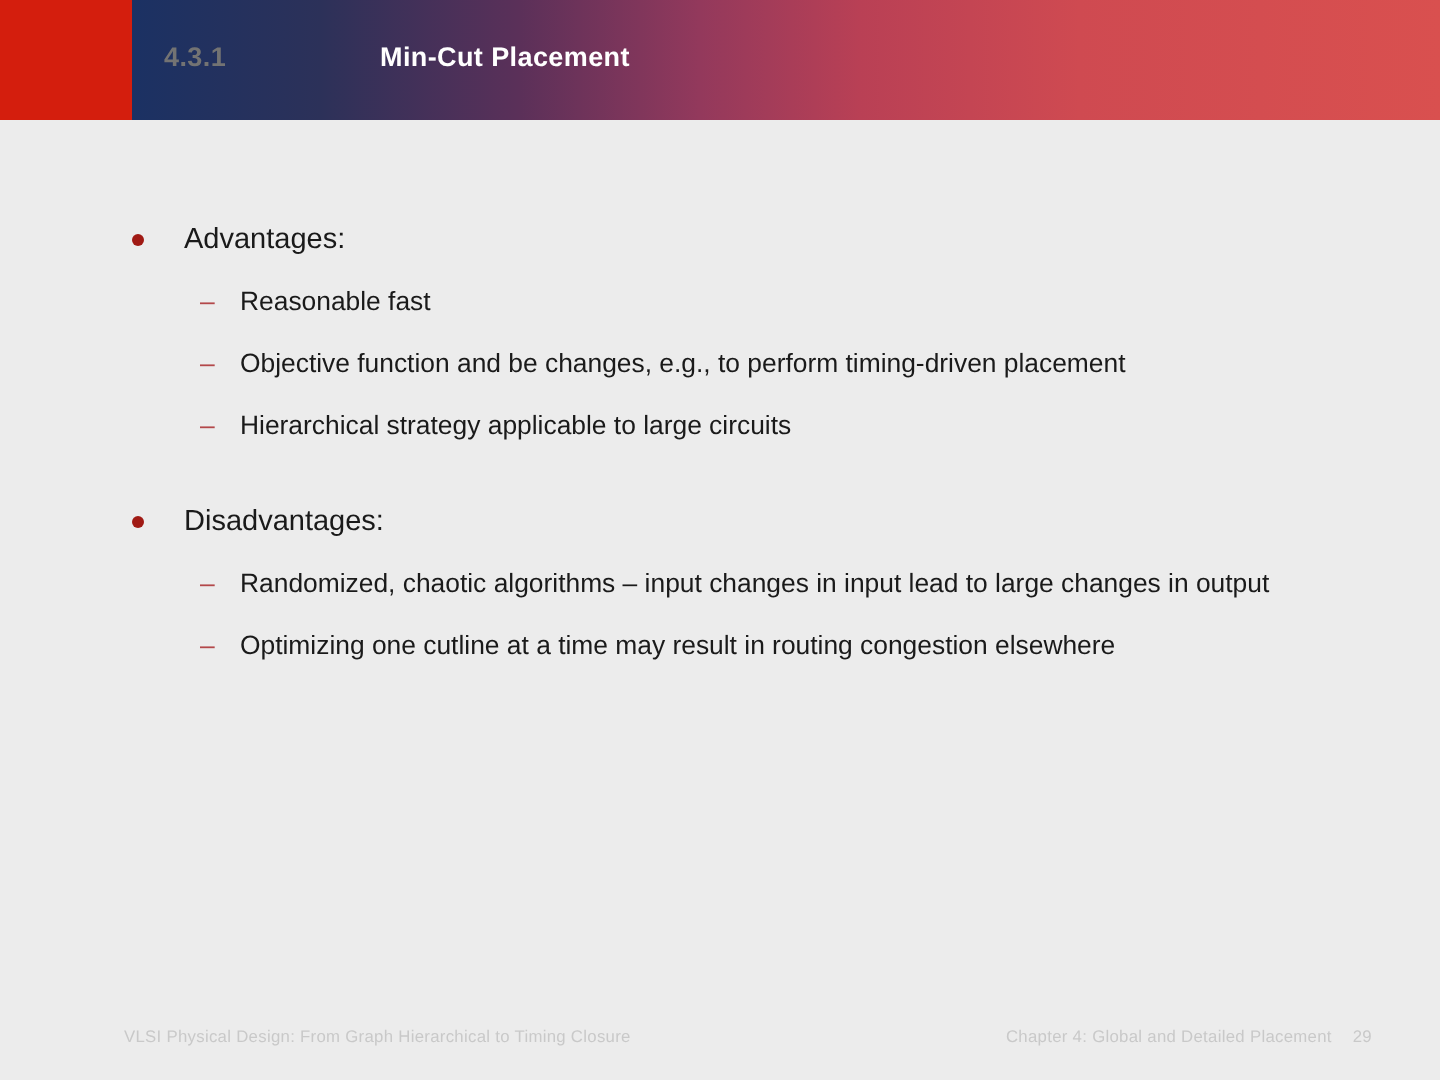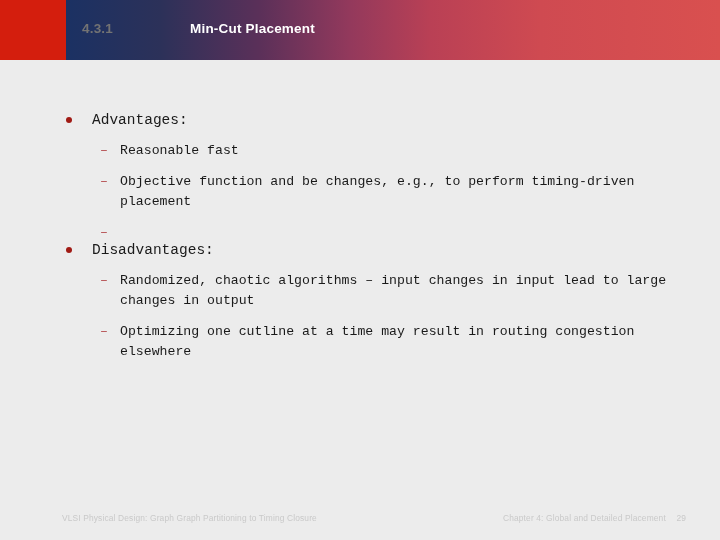--- a/index.html
+++ b/index.html
@@ -86,21 +86,20 @@
     top: 60px;
     left: 0;
     width: 720px;
     height: 420px;
   }
   .content-block {
     position: absolute;
     left: 0;
     top: 0;
     width: 720px;
-    font-family: Liberation Mono, monospace;
   }
   .group {
     position: relative;
   }
   .group-advantages { margin-top: 50px; }
   .group-disadvantages { margin-top: 28px; }
 
   .level1 {
     position: relative;
     padding-left: 92px;
@@ -198,20 +197,21 @@
         <span class="level2-text">Reasonable fast</span>
       </div>
 
       <div class="level2">
         <span class="bullet-dash">–</span>
         <span class="level2-text">Objective function and be changes, e.g., to perform timing-driven placement</span>
       </div>
 
       <div class="level2">
         <span class="bullet-dash">–</span>
+        <span class="level2-text">Hierarchical strategy applicable to large circuits</span>
       </div>
     </div>
 
     <div class="group group-disadvantages">
       <div class="level1">
         <span class="bullet-dot"></span>
         <span class="level1-text">Disadvantages:</span>
       </div>
 
       <div class="level2">
@@ -222,18 +222,18 @@
       <div class="level2">
         <span class="bullet-dash">–</span>
         <span class="level2-text">Optimizing one cutline at a time may result in routing congestion elsewhere</span>
       </div>
     </div>
 
   </div>
 </div>
 
 <div class="slide-footer">
-  <div class="footer-left">VLSI Physical Design: Graph Graph Partitioning to Timing Closure</div>
+  <div class="footer-left">VLSI Physical Design: From Graph Hierarchical to Timing Closure</div>
   <div class="footer-right">
     <span class="footer-chapter">Chapter 4: Global and Detailed Placement</span>
     <span class="footer-page">29</span>
   </div>
 </div>
 
 </body></html>

